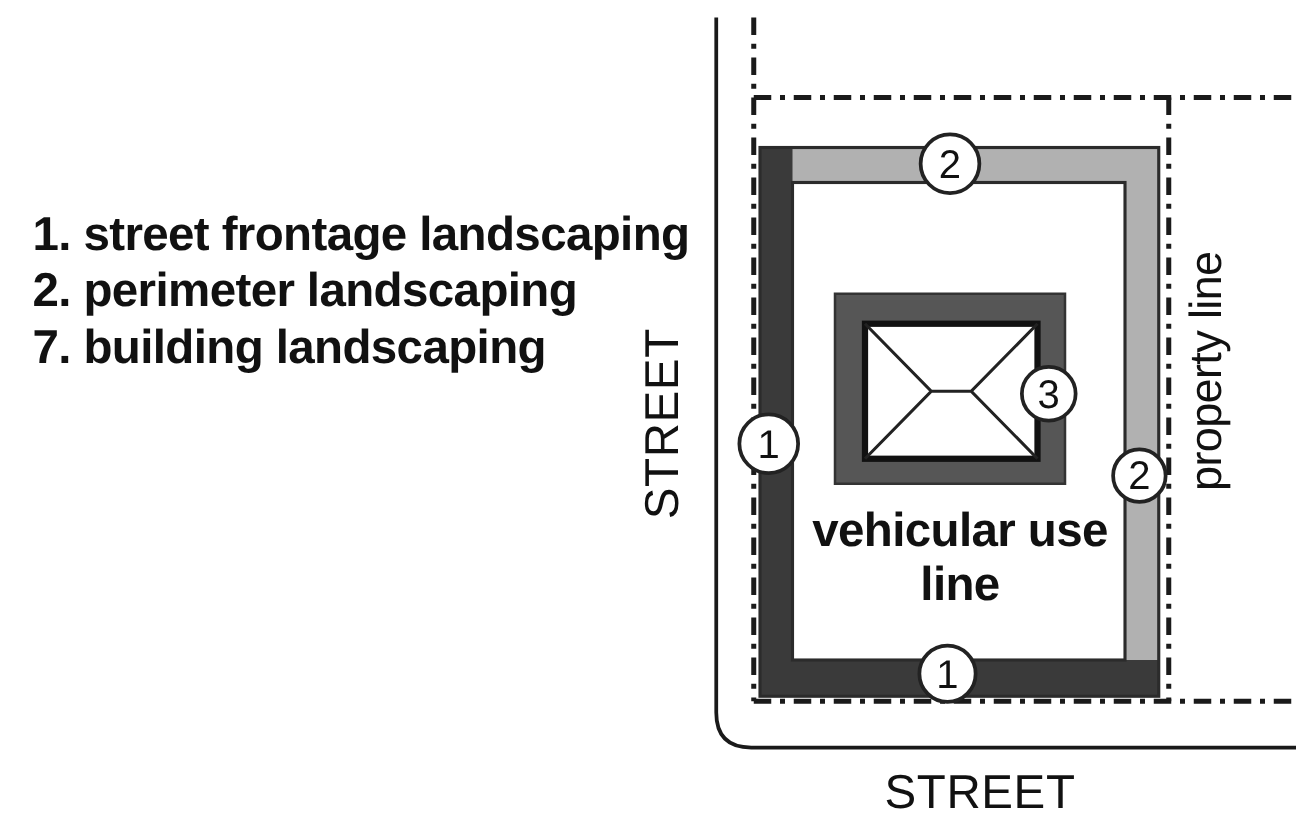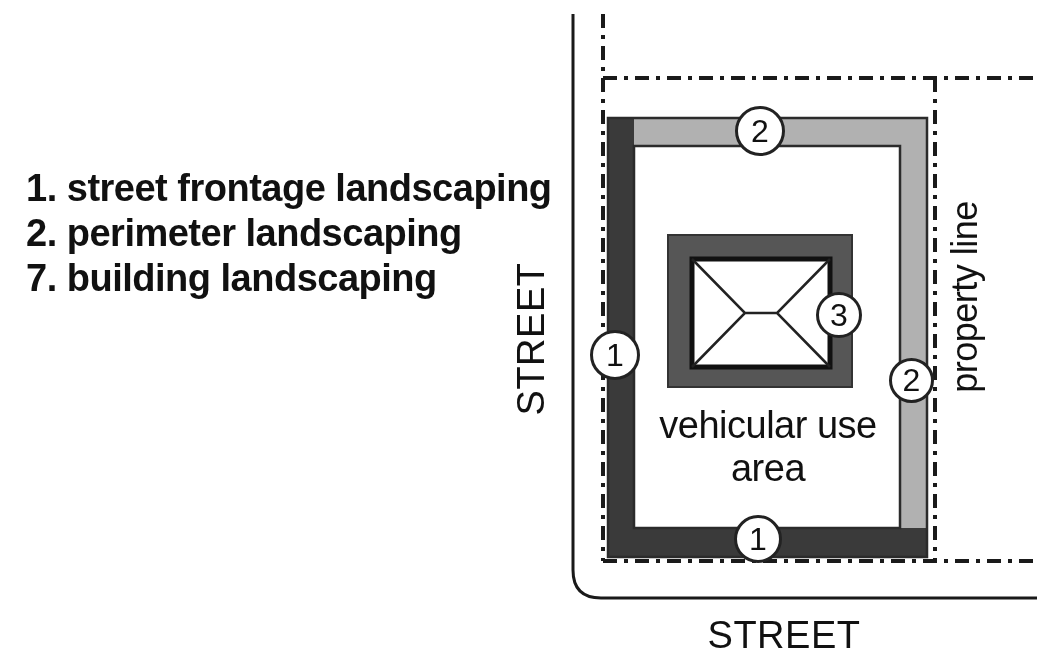--- a/index.html
+++ b/index.html
@@ -12,21 +12,21 @@
     position:absolute;left:26px;top:166px;
     font-size:38px;line-height:45px;letter-spacing:-0.5px;white-space:nowrap;font-weight:bold;
   }
   .label{position:absolute;white-space:nowrap;}
   .center-anchor{transform:translate(-50%,-50%);}
   .rot{transform:translate(-50%,-50%) rotate(-90deg);}
   .street-label{font-size:38px;letter-spacing:0.5px;}
   .propline-label{font-size:36px;letter-spacing:-0.5px;}
   .vua{
     position:absolute;left:768px;top:447px;transform:translate(-50%,-50%);
-    font-size:38px;line-height:43px;letter-spacing:-0.5px;text-align:center;white-space:nowrap;
+    font-size:38px;line-height:43px;letter-spacing:-0.5px;text-align:center;white-space:nowrap;font-weight:bold;
   }
   .marker{
     position:absolute;box-sizing:border-box;background:#fff;
     border:3px solid #222;border-radius:50%;
     display:flex;align-items:center;justify-content:center;
     font-size:32px;color:#111;
   }
 </style>
 </head>
 <body>
@@ -61,21 +61,21 @@
     <div>2. perimeter landscaping</div>
     <div>7. building landscaping</div>
   </div>
 
   <div class="label rot street-label" style="left:531px;top:339px;">STREET</div>
   <div class="label center-anchor street-label" style="left:784px;top:635px;">STREET</div>
   <div class="label rot propline-label" style="left:965px;top:297px;">property line</div>
 
   <div class="vua">
     <div>vehicular use</div>
-    <div>area</div>
+    <div>line</div>
   </div>
 
   <div class="marker" style="left:735px;top:106px;width:50px;height:50px;">2</div>
   <div class="marker" style="left:590px;top:330px;width:50px;height:50px;">1</div>
   <div class="marker" style="left:816px;top:292px;width:46px;height:46px;">3</div>
   <div class="marker" style="left:889px;top:358px;width:45px;height:45px;">2</div>
   <div class="marker" style="left:734px;top:515px;width:48px;height:48px;">1</div>
 
 </div>
 

